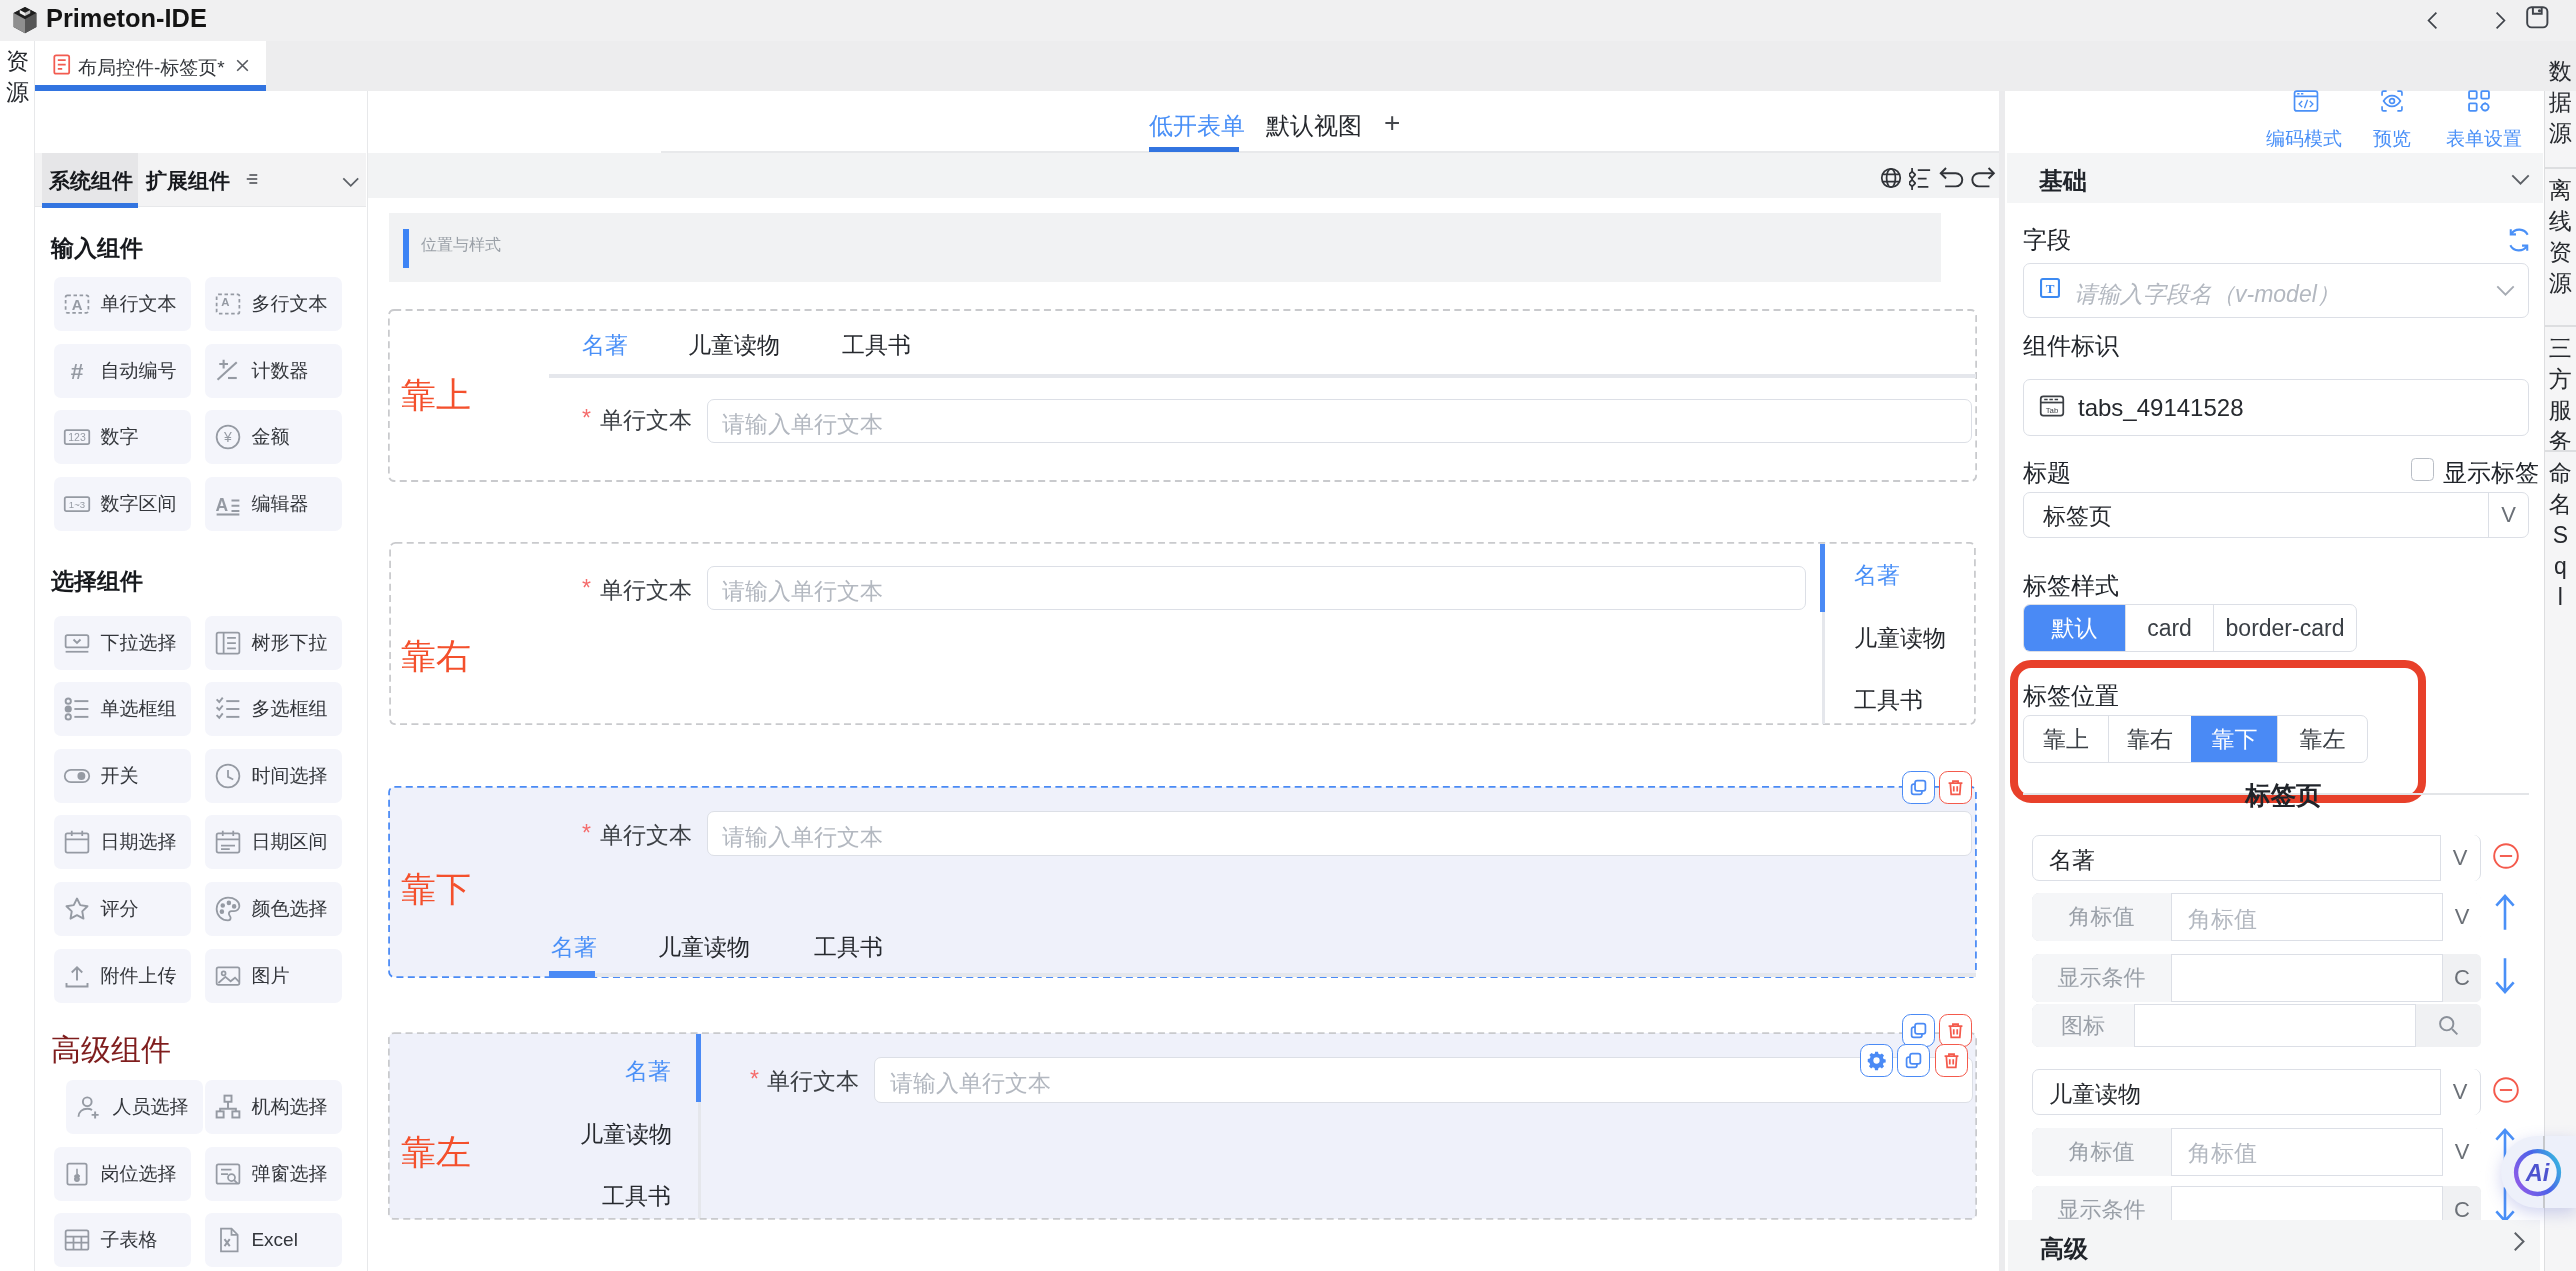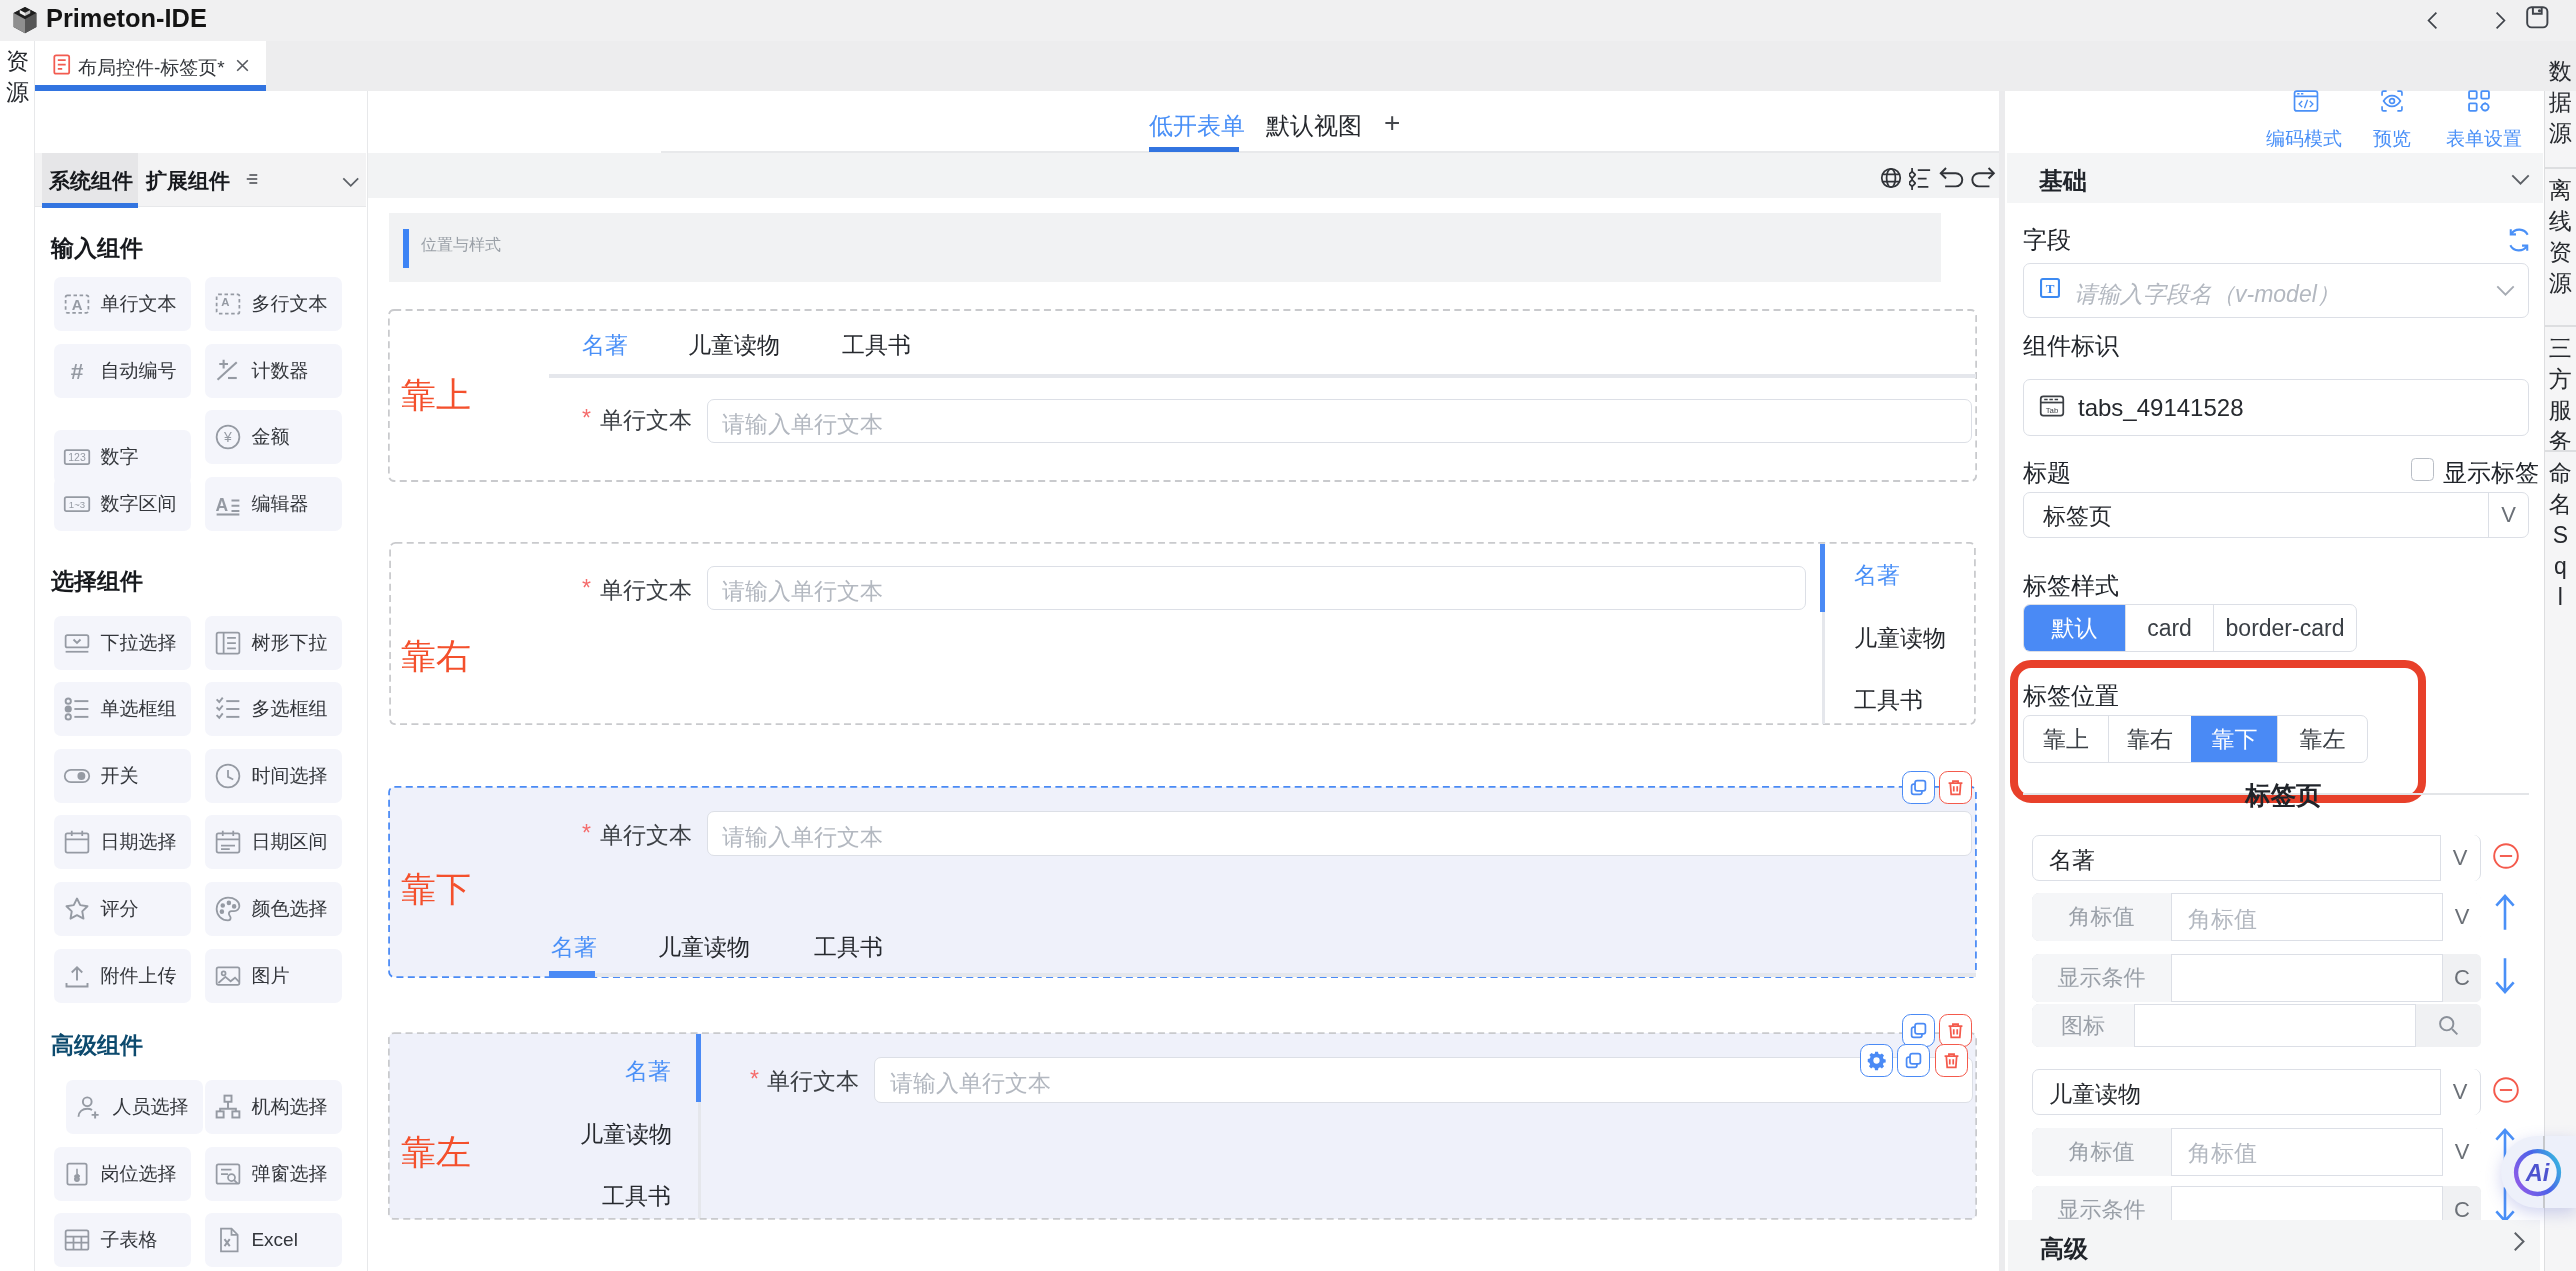--- a/index.html
+++ b/index.html
@@ -96,21 +96,21 @@
       <span class="t">自动编号</span>
     </div>
 <div class="lp-btn" style="left:205px;top:344px;">
       <svg width="28" height="28" viewBox="0 0 32 32" stroke="#959aa3" stroke-width="2.4" fill="none">
         <path d="M6 8h10M11 3v10"></path>
         <path d="M4 26 L26 6"></path>
         <path d="M16 24h10"></path>
       </svg>
       <span class="t">计数器</span>
     </div>
-<div class="lp-btn" style="left:54px;top:430px;">
+<div class="lp-btn" style="left:54px;top:410px;">
       <svg width="28" height="28" viewBox="0 0 32 32">
         <rect x="2" y="8" width="28" height="16" rx="2" fill="none" stroke="#959aa3" stroke-width="2"></rect>
         <text x="16" y="21" font-size="12" fill="#959aa3" text-anchor="middle" font-family="Liberation Sans">123</text>
       </svg>
       <span class="t">数字</span>
     </div>
 <div class="lp-btn" style="left:205px;top:410px;">
       <svg width="28" height="28" viewBox="0 0 32 32">
         <circle cx="16" cy="16" r="13" fill="none" stroke="#959aa3" stroke-width="2"></circle>
         <text x="16" y="22" font-size="16" fill="#959aa3" text-anchor="middle" font-family="Liberation Sans">¥</text>
@@ -223,21 +223,21 @@
       <span class="t">附件上传</span>
     </div>
 <div class="lp-btn" style="left:205px;top:949px;">
       <svg width="28" height="28" viewBox="0 0 32 32" fill="none" stroke="#959aa3" stroke-width="2">
         <rect x="3" y="6" width="26" height="20" rx="2"></rect>
         <circle cx="11" cy="13" r="2.2"></circle>
         <path d="M5 24l8-7 6 5 5-4 5 5"></path>
       </svg>
       <span class="t">图片</span>
     </div>
-<div class="abs" style="left:51px;top:1030px;font-size:23px;font-weight:700;color:#0c4a6e;">高级组件</div>
+<div class="abs" style="left:51px;top:1030px;font-size:30px;font-weight:400;color:#7f1d1d;">高级组件</div>
 <div class="lp-btn" style="left:66px;top:1080px;">
       <svg width="28" height="28" viewBox="0 0 32 32" fill="none" stroke="#959aa3" stroke-width="2.2">
         <circle cx="14" cy="10" r="5"></circle>
         <path d="M4 27c0-5.5 4.5-9 10-9 2 0 4 .5 5.5 1.4"></path>
         <path d="M23 21v8M19 25h8"></path>
       </svg>
       <span class="t">人员选择</span>
     </div>
 <div class="lp-btn" style="left:205px;top:1080px;">
       <svg width="28" height="28" viewBox="0 0 32 32" fill="none" stroke="#959aa3" stroke-width="2.2">

